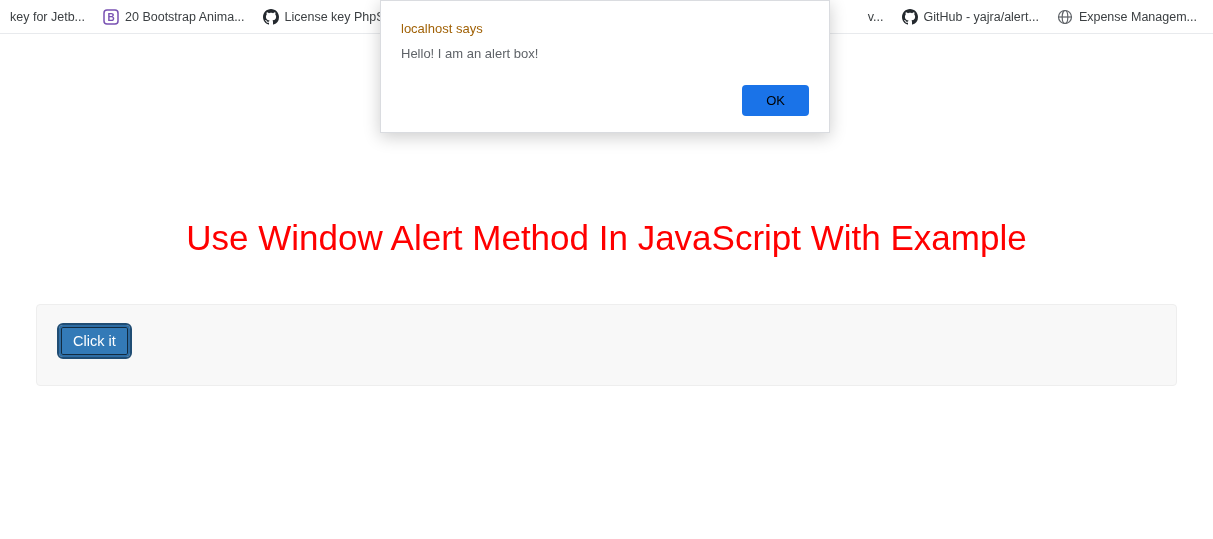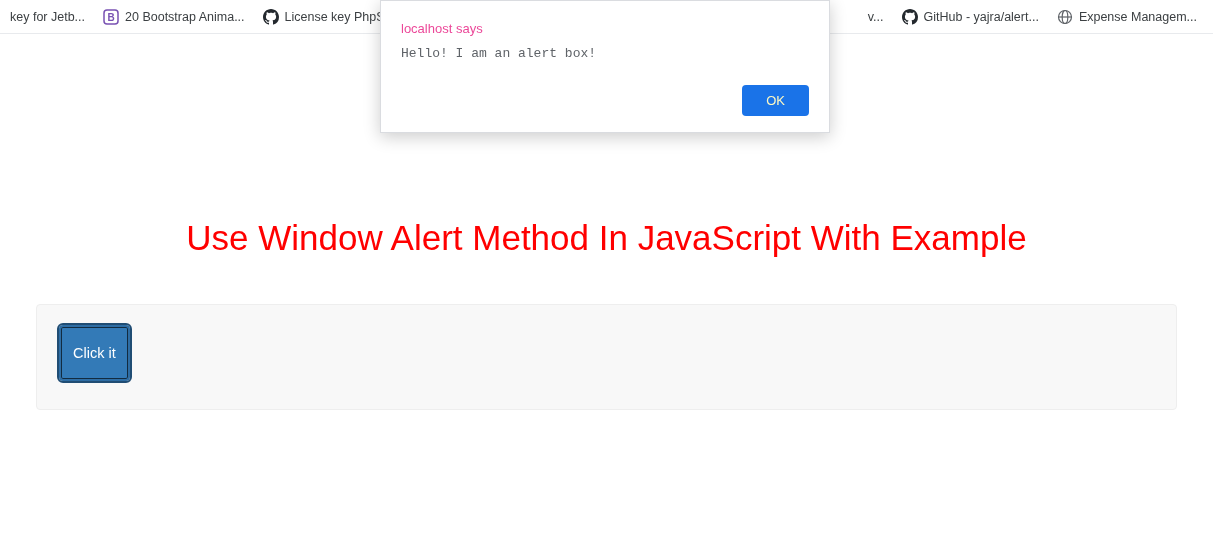--- a/index.html
+++ b/index.html
@@ -52,36 +52,35 @@
       background: #ffffff;
       border: 1px solid #dadce0;
       box-shadow: 0 4px 16px rgba(0,0,0,0.2);
       padding: 20px 20px 16px 20px;
       font-size: 13px;
       color: #3c4043;
       z-index: 1000;
     }
     .alert-host {
       font-size: 13px;
-      color: #ec4899;
+      color: #a16207;
       margin-bottom: 10px;
     }
     .alert-message {
       font-size: 13px;
       color: #5f6368;
       margin-bottom: 24px;
-      font-family: Liberation Mono, monospace;
     }
     .alert-button-row {
       display: flex;
       justify-content: flex-end;
     }
     .alert-ok-btn {
       background: #1a73e8;
-      color: #fef9c3;
+      color: #000000;
       border: none;
       border-radius: 4px;
       padding: 8px 24px;
       font-size: 13px;
       font-weight: 500;
       cursor: pointer;
     }
 
     
     .page-content {
@@ -102,21 +101,21 @@
       border: 1px solid #eeeeee;
       border-radius: 4px;
       padding: 20px 22px 28px 22px;
       text-align: left;
     }
     .click-btn {
       background: #337ab7;
       color: #ffffff;
       border: 2px solid #2e6da4;
       border-radius: 4px;
-      padding: 18px 12px;
+      padding: 6px 12px;
       font-size: 14.5px;
       cursor: pointer;
       outline: 2px solid #204d74;
       outline-offset: 0;
       box-shadow: 0 0 0 1px #122b40 inset;
     }
     .card-message {
       margin-top: 24px;
       font-size: 29px;
       color: #454545;

